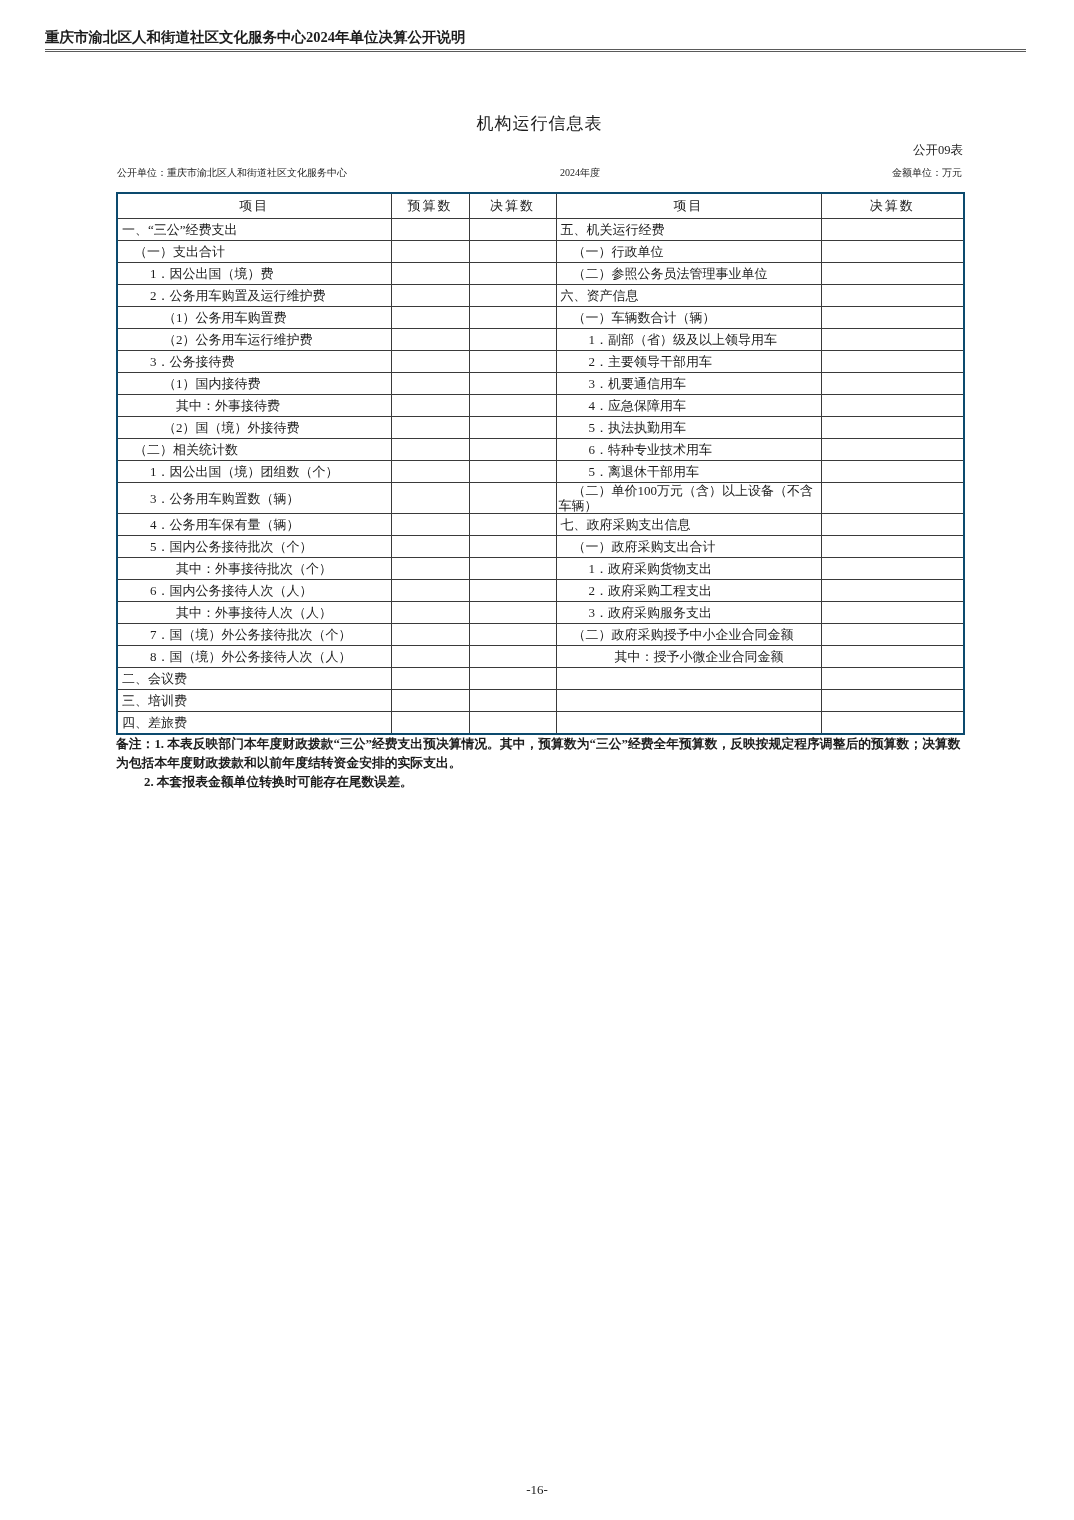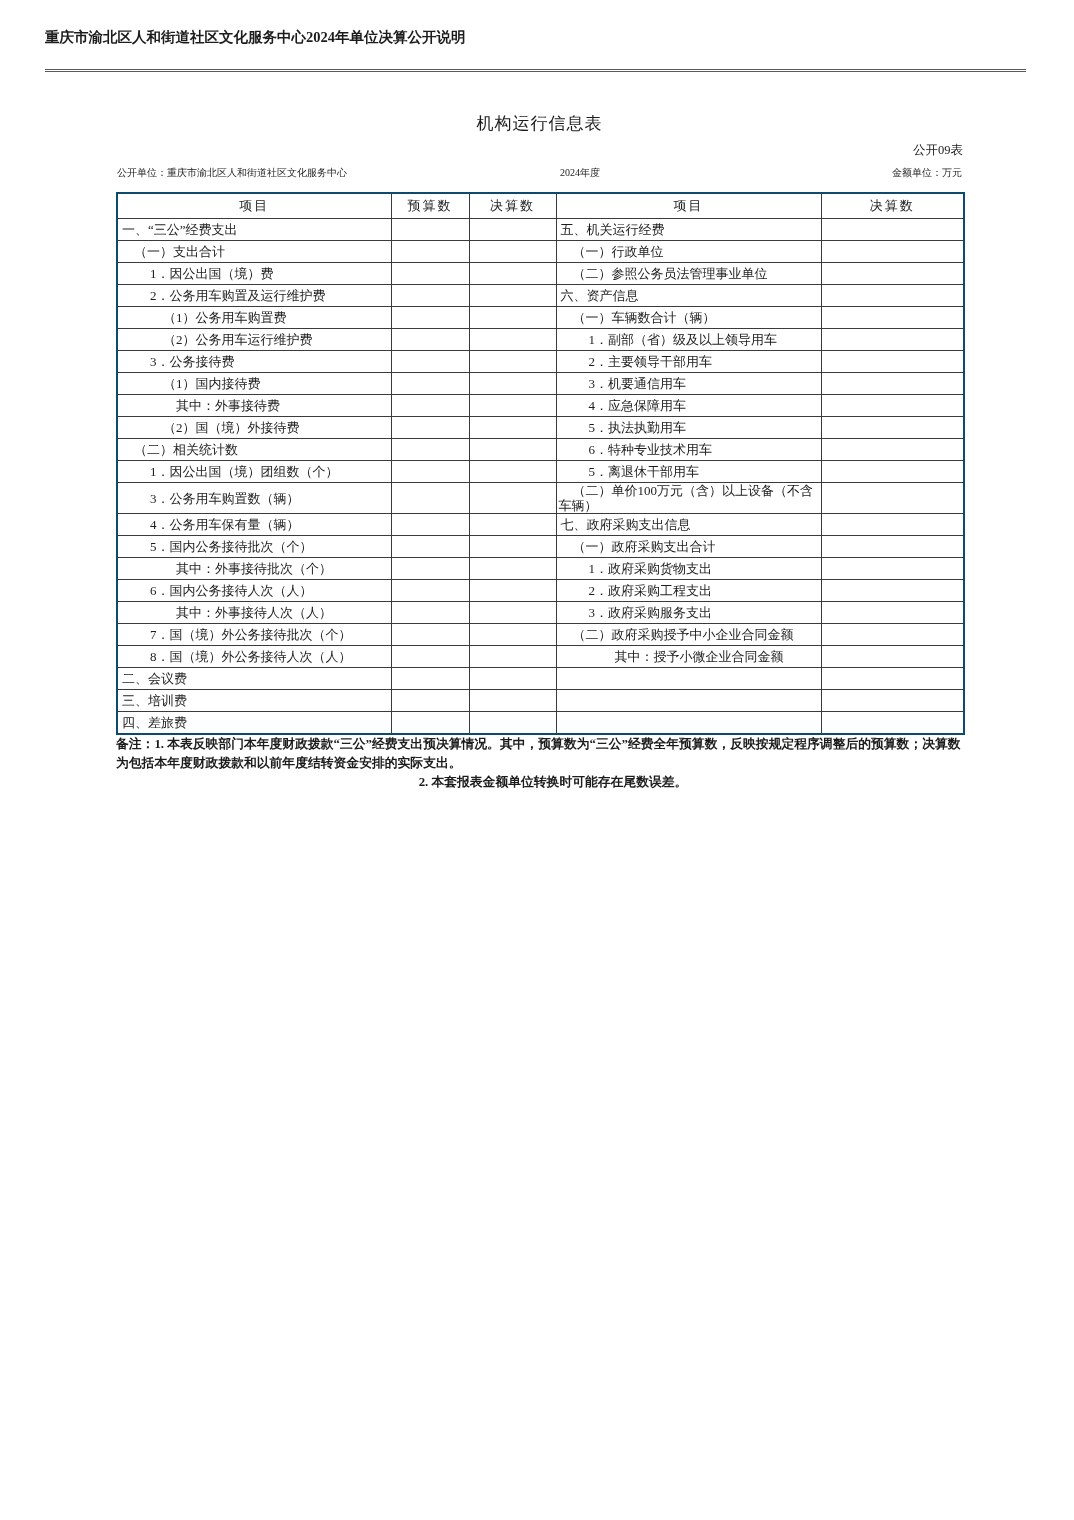--- a/index.html
+++ b/index.html
@@ -13,21 +13,21 @@
     overflow: hidden;
   }
   .doc-header {
     position: absolute;
     left: 45px;
     top: 28px;
     width: 981px;
     font-size: 14.5px;
     font-weight: bold;
     line-height: 19px;
-    padding-bottom: 22px;
+    padding-bottom: 2px;
     border-bottom: 3px double #5a5a5a;
   }
   .title {
     position: absolute;
     left: 116px;
     top: 112px;
     width: 847px;
     text-align: center;
     font-size: 17px;
     letter-spacing: 1px;
@@ -87,21 +87,21 @@
   .lv2 { text-indent: 30px; margin-top: 30px; }
   .lv3 { text-indent: 43px; }
   .lv4 { text-indent: 56px; }
   .notes {
     width: 846px;
     font-size: 12.8px;
     line-height: 1.5;
     word-break: break-all;
     font-weight: bold;
   }
-  .note-2 { text-indent: 28px; text-align: center; }
+  .note-2 { text-indent: 28px; }
   .page-number {
     position: absolute;
     left: 0;
     top: 1482px;
     width: 1074px;
     text-align: center;
     font-size: 13px;
     font-family: "Liberation Serif", "DejaVu Serif", serif;
   }
 </style>
@@ -306,14 +306,15 @@
         </tr>
       </tbody>
     </table>
 
     <div class="notes">
       <div class="note-1">备注：1. 本表反映部门本年度财政拨款“三公”经费支出预决算情况。其中，预算数为“三公”经费全年预算数，反映按规定程序调整后的预算数；决算数为包括本年度财政拨款和以前年度结转资金安排的实际支出。</div>
       <div class="note-2">2. 本套报表金额单位转换时可能存在尾数误差。</div>
     </div>
   </div>
 
+  <div class="page-number">-16-</div>
 
 </div>
 
 </body></html>

